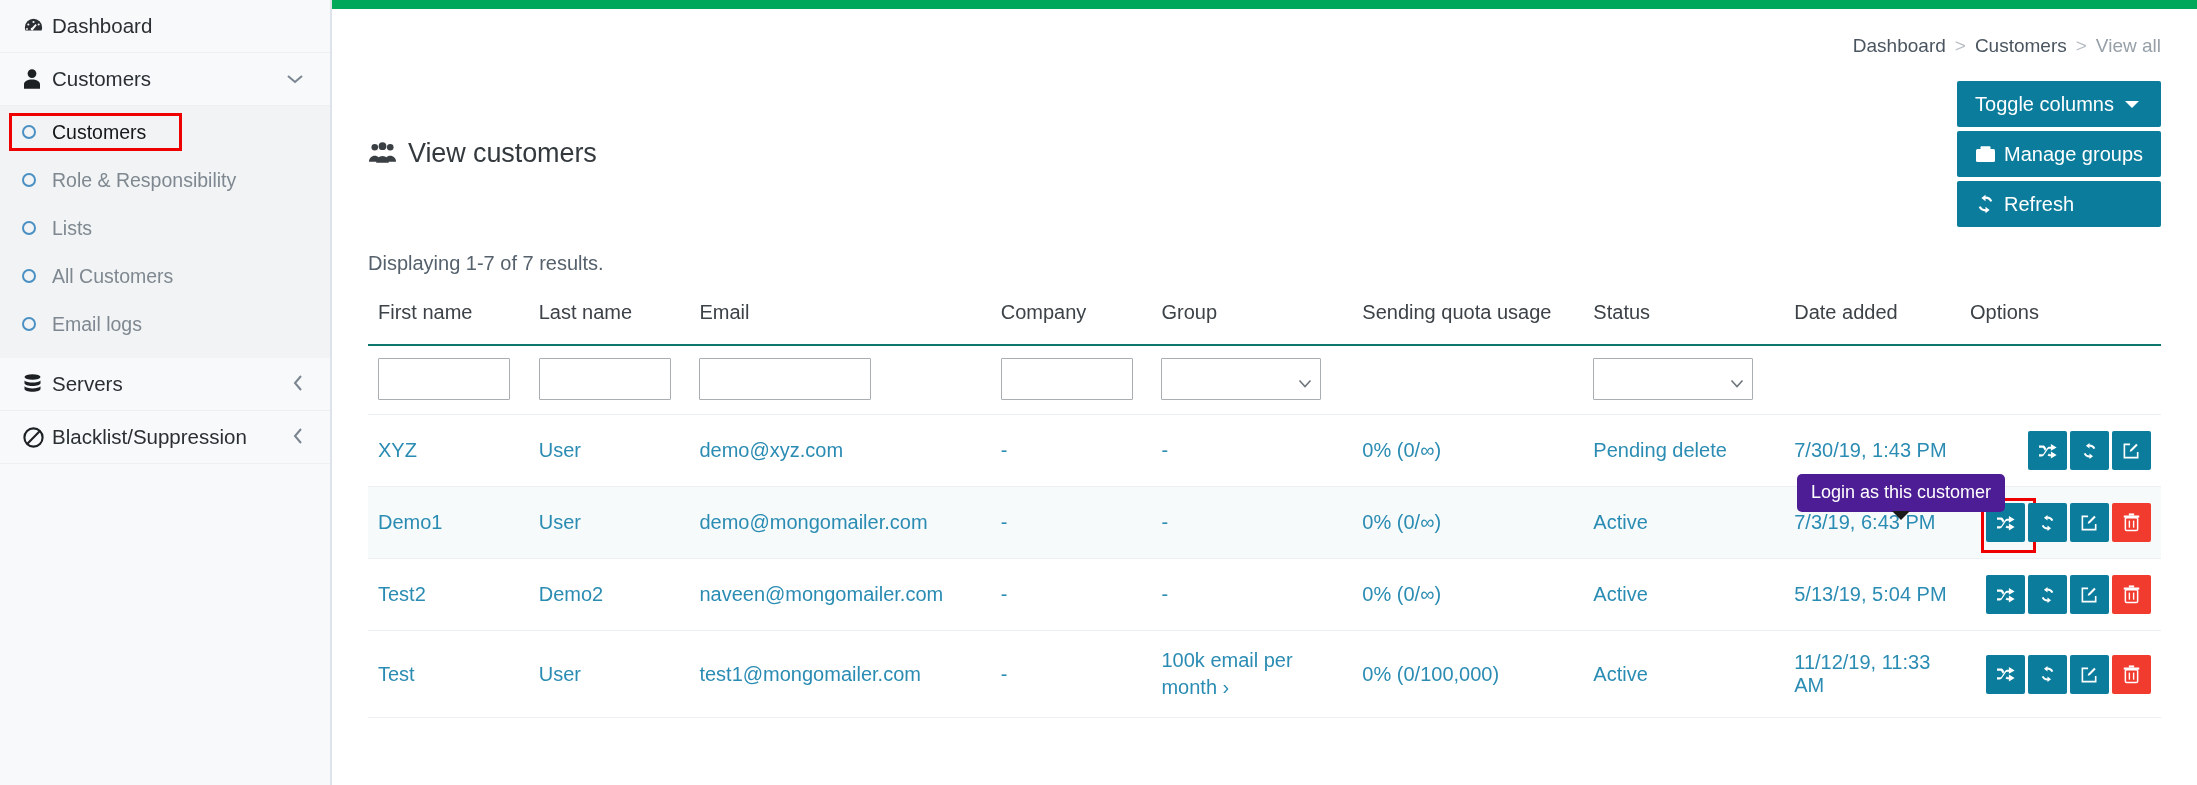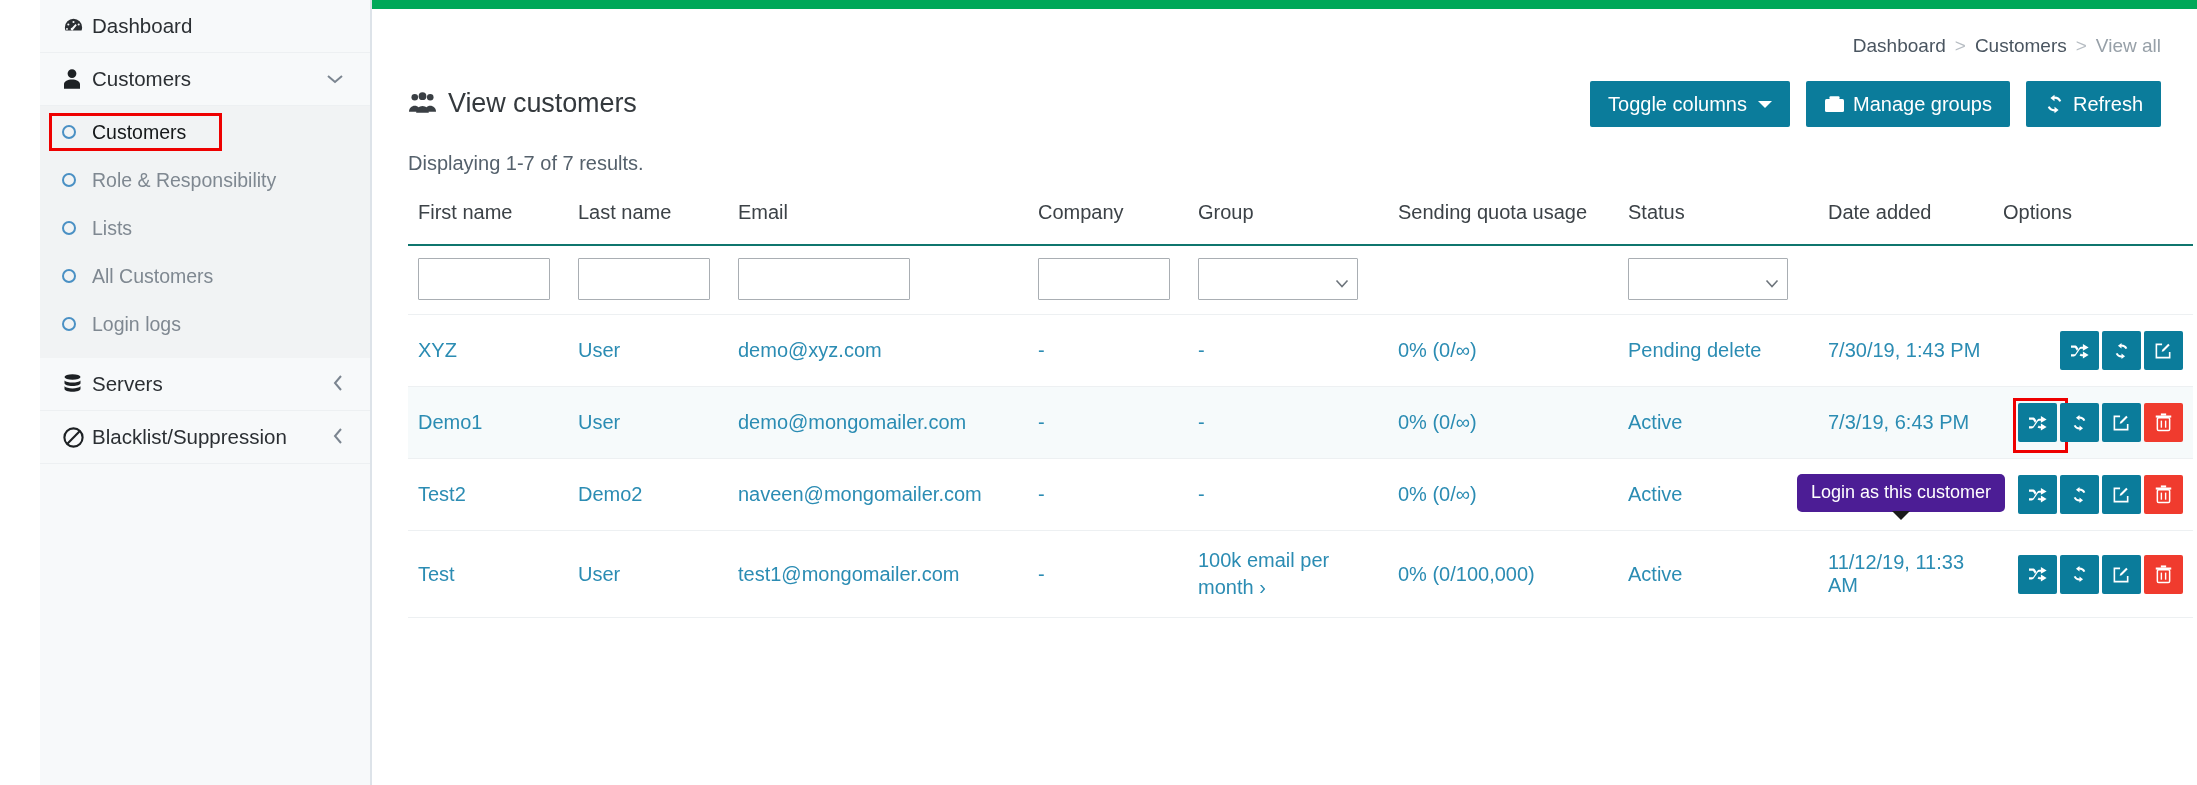--- a/index.html
+++ b/index.html
@@ -4,21 +4,21 @@
 <style>
   * { box-sizing: border-box; }
   html, body {
     margin: 0; padding: 0;
     width: 2197px; height: 785px;
     overflow: hidden;
     background: #ffffff;
     font-family: "Liberation Sans", sans-serif;
     -webkit-font-smoothing: antialiased;
   }
-  .app { display: flex; width: 2197px; height: 663px; position: relative; padding-left: 40px; }
+  .app { display: flex; width: 2197px; height: 663px; position: relative; }
 
   
   .sidebar {
     width: 332px; min-width: 332px; height: 785px;
     background: #f7f9fa;
     border-right: 2px solid #dde3e9;
     position: relative;
     overflow: hidden;
   }
   .nav-item {
@@ -107,21 +107,21 @@
   }
   .page-title {
     font-size: 27px;
     color: #34393d;
     display: flex; align-items: center;
     white-space: nowrap;
     letter-spacing: -0.1px;
   }
   .page-title .ticon { margin-right: 11px; display: inline-flex; align-items: center; }
 
-  .toolbar { display: flex; gap: 16px; margin-top: 2px; }
+  .toolbar { display: flex; gap: 4px; margin-top: 2px; flex-direction: column; }
   .btn {
     background: #0b7c9b;
     color: #ffffff;
     border: none;
     height: 46px;
     padding: 0 18px;
     font-size: 20px;
     font-family: "Liberation Sans", sans-serif;
     display: inline-flex; align-items: center; gap: 8px;
     cursor: pointer;
@@ -322,21 +322,21 @@
             <span class="ring"></span>
           </span>
         <span class="stext">All Customers</span>
       </div>
       <div class="sub-gap"></div>
 
       <div class="sub-item">
         <span class="sico">
             <span class="ring"></span>
           </span>
-        <span class="stext">Login logs</span>
+        <span class="stext">Email logs</span>
       </div>
       <div class="sub-gap"></div>
     </div>
 
     <div class="nav-item">
       <span class="nico">
         <svg width="21" height="22" viewBox="0 0 21 22">
             <g fill="#1d2124">
               <ellipse cx="10.5" cy="4" rx="8" ry="2.8"></ellipse>
               <path d="M2.5 7.4c1.4 1.4 4.4 2.2 8 2.2s6.6-.8 8-2.2v2.8c0 1.5-3.6 2.8-8 2.8s-8-1.3-8-2.8z"></path>

